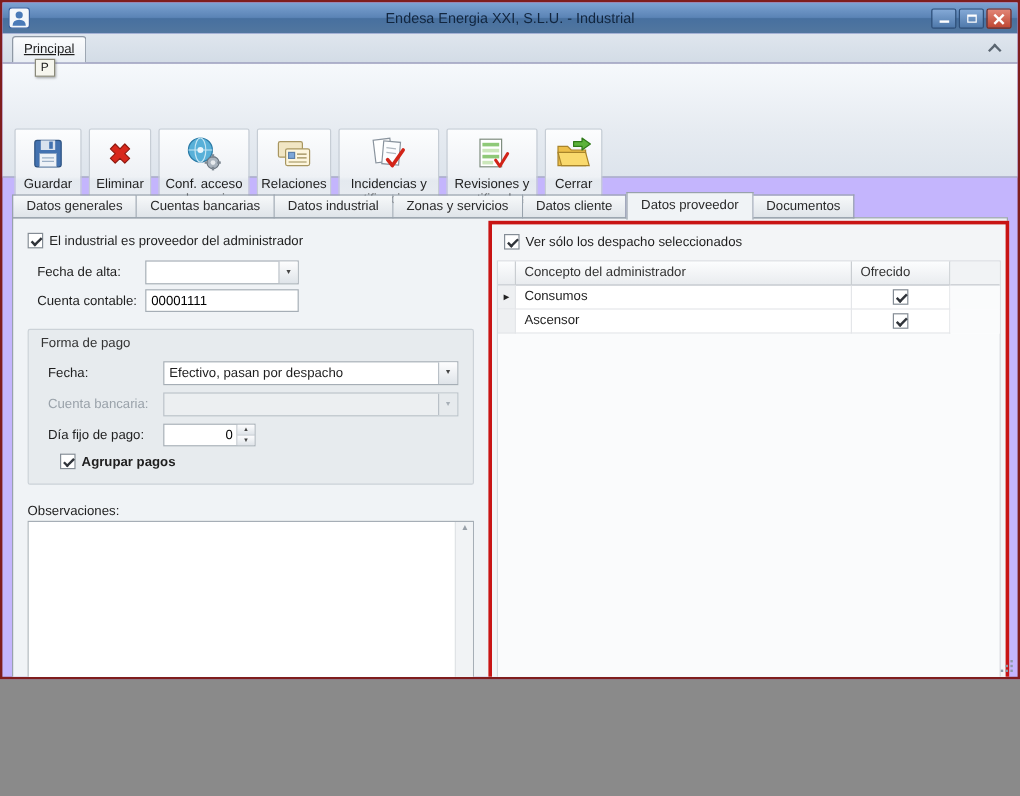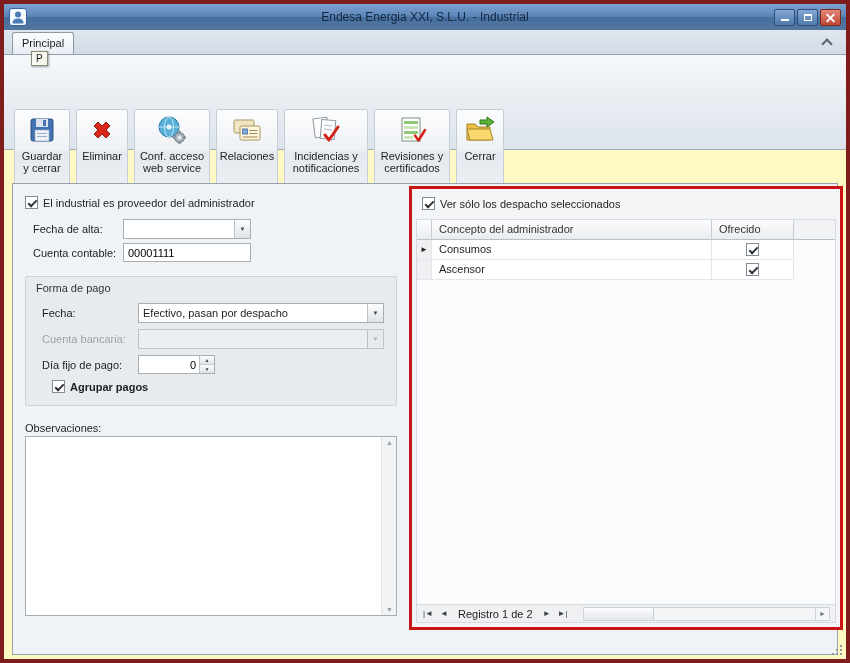--- a/index.html
+++ b/index.html
@@ -1,39 +1,39 @@
 <!DOCTYPE html>
 <html><head>
 <meta charset="utf-8">
 <style>
   * { margin:0; padding:0; box-sizing:border-box; }
   html,body { width:850px; height:663px; }
   body { font-family:"Liberation Sans", sans-serif; font-size:11px; color:#1e1e1e; background:#8a8a8a; }
 
-  .window { position:relative; width:850px; height:663px; background:#fef9c3; border:4px solid #7f1d1d; overflow:hidden; }
+  .window { position:relative; width:850px; height:566px; background:#c4b5fd; border:2px solid #7f1d1d; overflow:hidden; }
 
   
   .titlebar { position:absolute; top:0; left:0; right:0; height:26px;
     background:linear-gradient(#7da3d2 0%, #5b84b6 48%, #47709f 52%, #52779f 100%);
     display:flex; align-items:center; padding:0 5px; }
   .app-icon { width:18px; height:18px; flex:0 0 18px; }
   .title-text { position:absolute; left:0; right:0; text-align:center; font-size:12px; color:#12263f; pointer-events:none; }
   .winbtns { margin-left:auto; display:flex; z-index:2; }
   .winbtn { width:21px; height:17px; border:1px solid #2e4f79; border-radius:2px; margin-left:2px; position:relative;
     background:linear-gradient(#84a9d6,#4f79ab); }
   .winbtn.close { background:linear-gradient(#e28677,#bf4733); border-color:#7d261a; }
   .g-min { position:absolute; left:6px; bottom:4px; width:8px; height:2px; background:#fff; }
   .g-res { position:absolute; left:6px; top:4px; width:8px; height:7px; border:1px solid #fff; border-top-width:2px; }
   .g-x1,.g-x2 { position:absolute; left:4px; top:7px; width:11px; height:2px; background:#fff; }
   .g-x1 { transform:rotate(45deg); } .g-x2 { transform:rotate(-45deg); }
 
   
   .ribbon-tabrow { position:absolute; top:26px; left:0; right:0; height:24px; background:linear-gradient(#dfe6ee,#d3dce6); }
   .ribbon-tab { position:absolute; top:28px; left:8px; width:62px; height:22px; background:linear-gradient(#fbfcfd,#e9eef4);
-    border:1px solid #8e98a4; border-bottom:none; border-radius:3px 3px 0 0; text-align:center; line-height:21px; z-index:3; }
+    border:1px solid #8e98a4; border-bottom:none; border-radius:3px 3px 0 0; text-align:center; line-height:21px; z-index:3;text-decoration:underline; }
   .keytip { position:absolute; top:47px; left:27px; background:#f6f6ee; border:1px solid #8a8a7a; padding:0 4px; font-size:10px;
     line-height:13px; box-shadow:1px 1px 2px rgba(0,0,0,.35); z-index:6; }
   .ribbon-body { position:absolute; top:50px; left:0; right:0; height:96px;
     background:linear-gradient(#f6f9fc, #e6ebf1 60%, #dde4ec); border-top:1px solid #97a1ad; border-bottom:1px solid #a3adb8; }
   .rbtn-row { position:absolute; top:54px; left:10px; display:flex; gap:6px; }
   .rbtn { height:84px; border:1px solid #c6cdd5; border-radius:2px; display:flex; flex-direction:column; align-items:center;
     padding-top:4px; background:linear-gradient(180deg,#fcfdfe,#eef1f5 48%, #e4e9ef 52%, #edf0f4); cursor:default; }
   .rl { font-size:11px; line-height:12px; text-align:center; }
   .ricon { width:32px; height:32px; margin-bottom:4px; }
   .chevron { position:absolute; top:30px; right:10px; width:18px; height:16px; }
@@ -243,20 +243,29 @@
             <path d="M16 6 L23 6 L23 3 L30 8 L23 13 L23 10 L16 10 Z" fill="#5cb23a" stroke="#2f7a18" stroke-linejoin="round"></path>
           </svg>
         </span>
         <span class="rl">Cerrar</span>
         <span class="rl"></span>
       </div>
 
     </div>
   </div>
 
+  <div class="tabstrip">
+    <div class="tab">Datos generales</div>
+    <div class="tab">Cuentas bancarias</div>
+    <div class="tab">Datos industrial</div>
+    <div class="tab">Zonas y servicios</div>
+    <div class="tab">Datos cliente</div>
+    <div class="tab active">Datos proveedor</div>
+    <div class="tab">Documentos</div>
+  </div>
 
   <div class="frame">
 
     <div class="cb checked" style="left:12px; top:12px;">
       <span class="cbbox"></span>
       <span>El industrial es proveedor del administrador</span>
     </div>
 
     <span class="lbl" style="left:20px; top:39px;">Fecha de alta:</span>
     <div class="combo" style="left:110px; top:35px; width:128px;">

